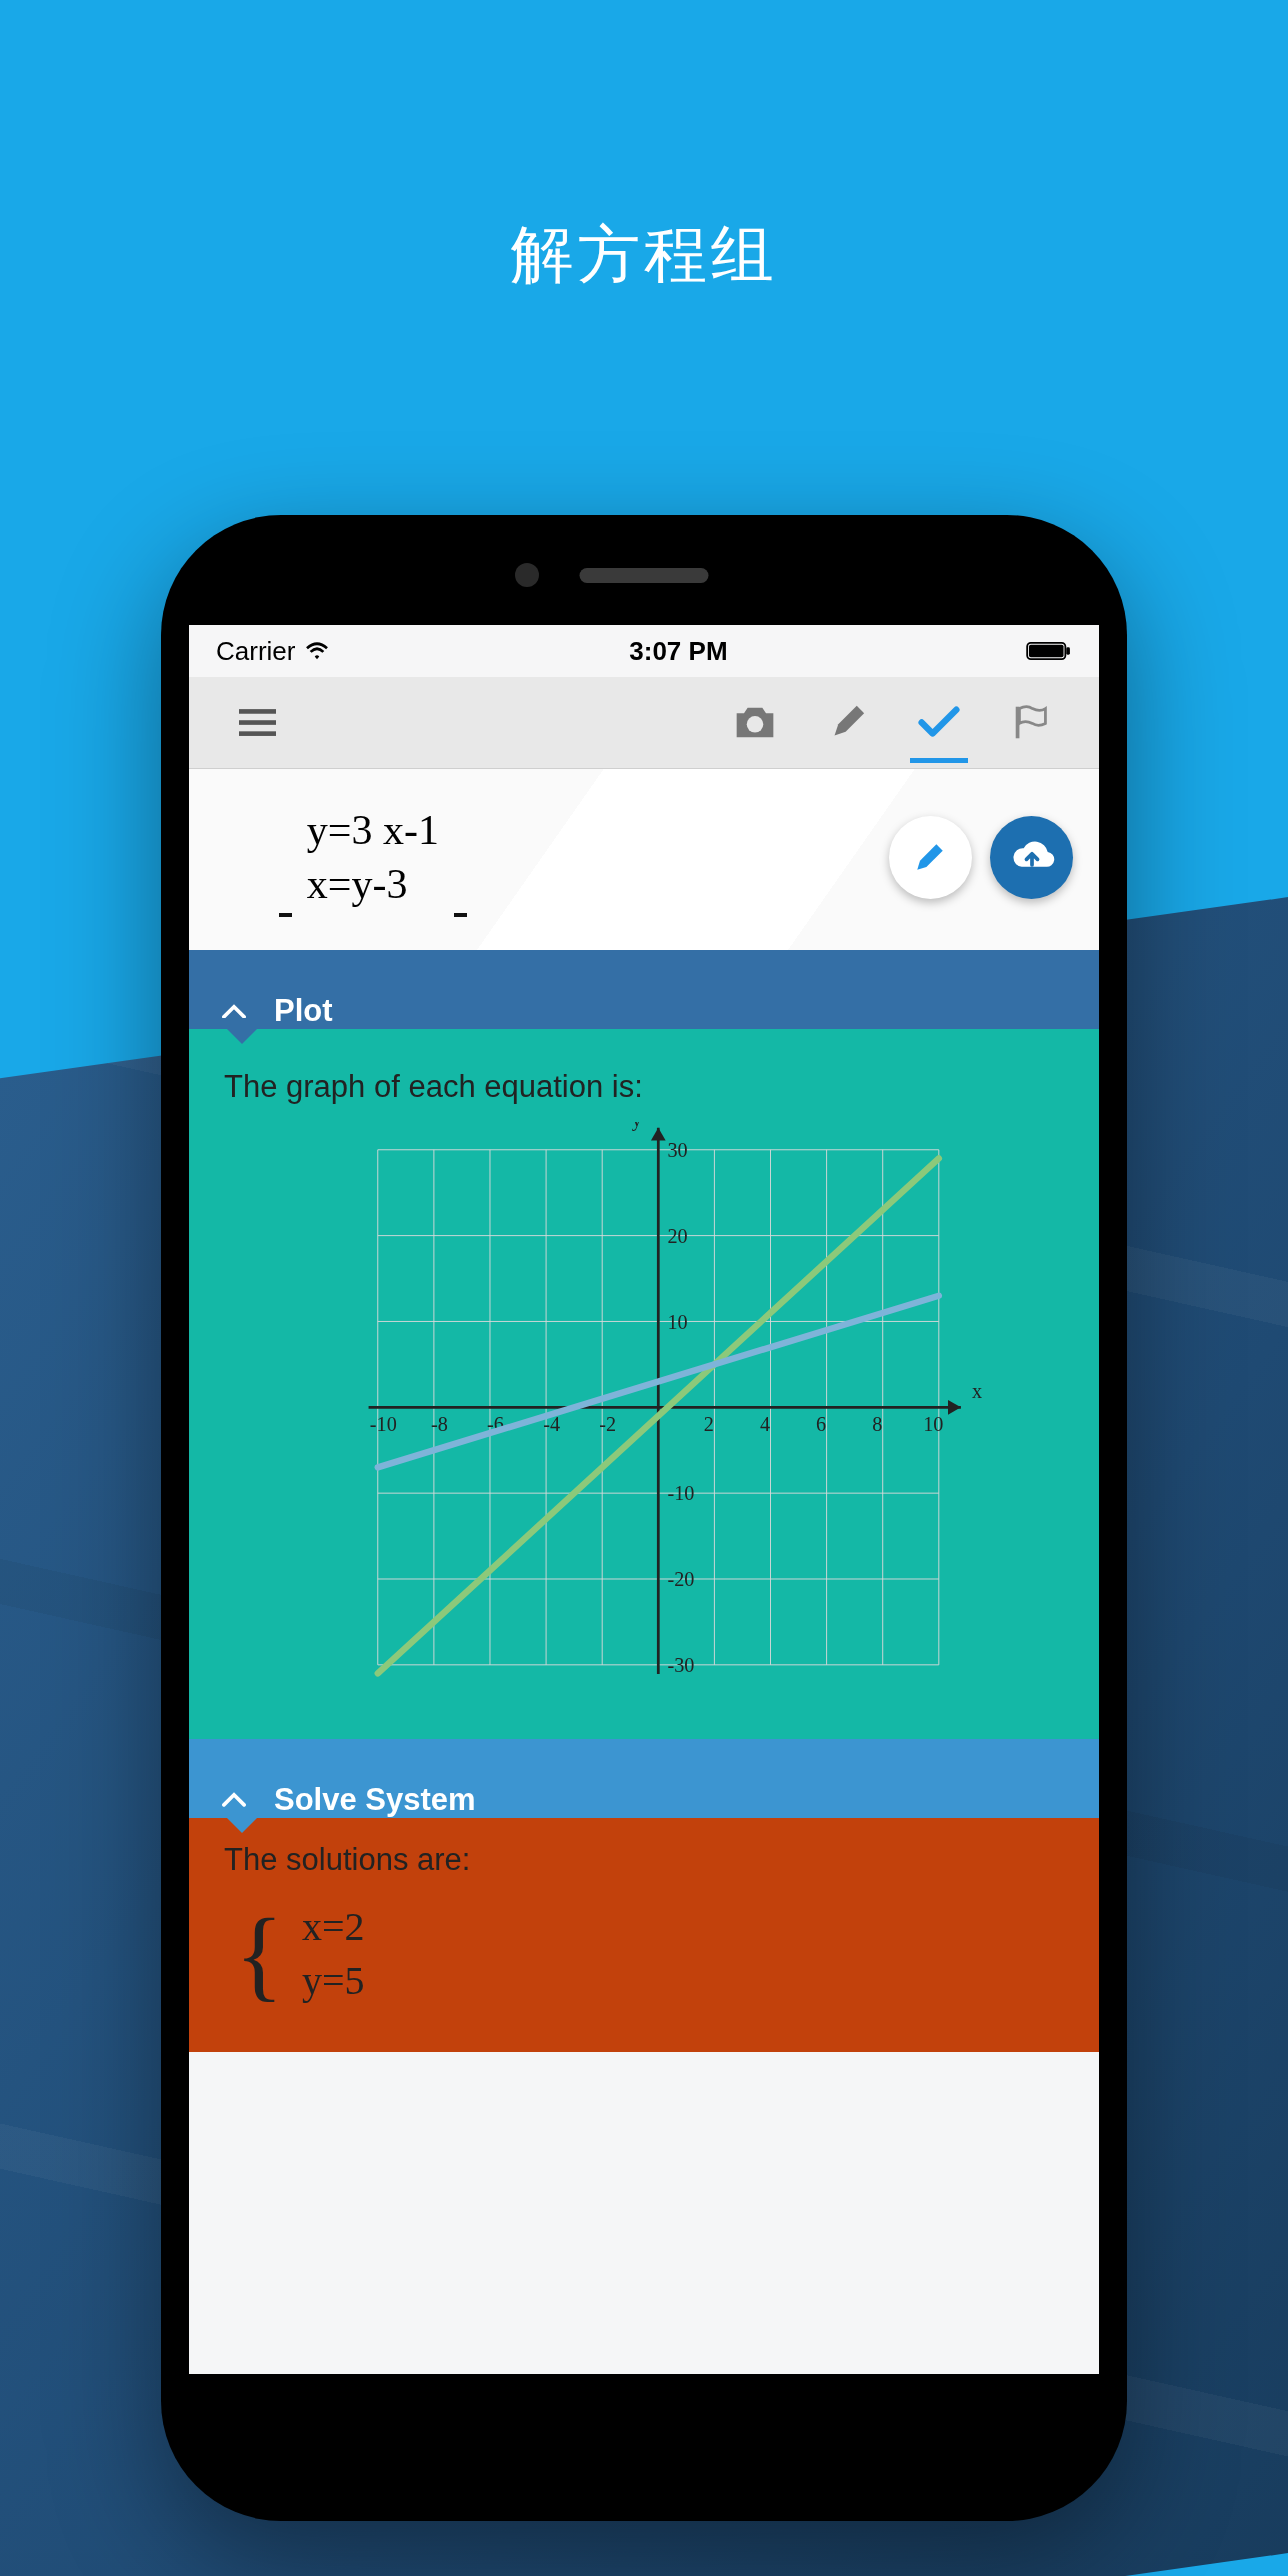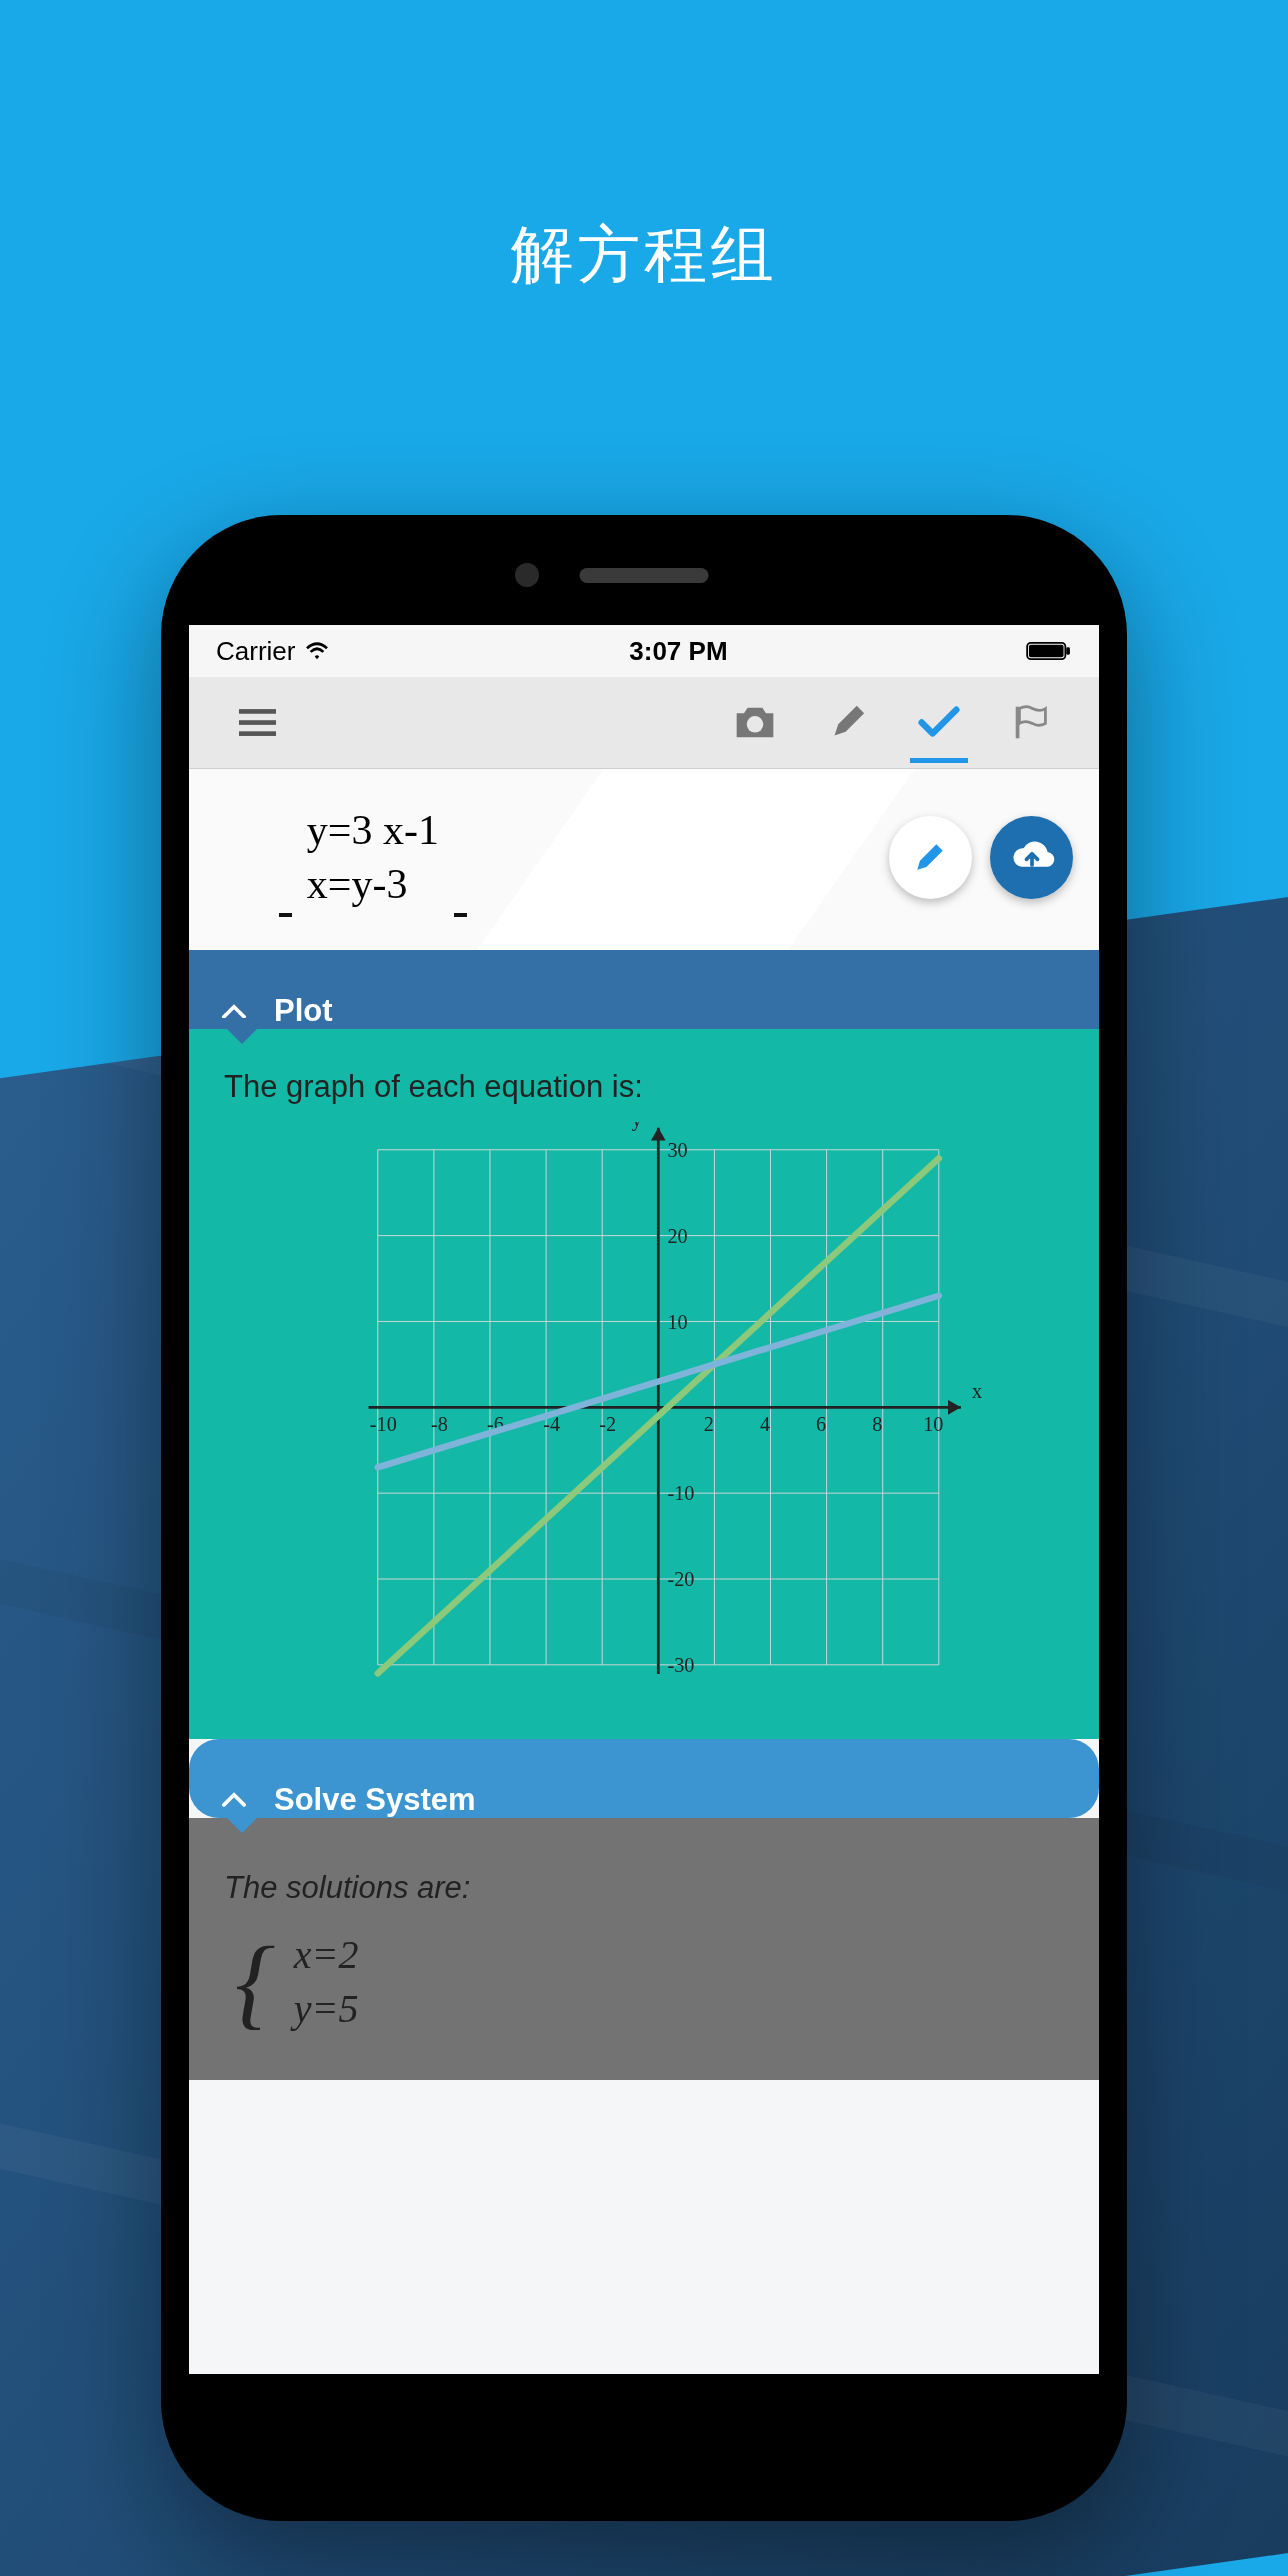--- a/index.html
+++ b/index.html
@@ -149,21 +149,21 @@
   .section-hdr {
     height: 79px;
     display:flex; align-items:flex-end;
     padding-left: 26px;
     color:#fff;
     font-size: 31px;
     position: relative;
     font-weight: bold;
   }
   .section-hdr.dark  { background:#346fa6; }
-  .section-hdr.light { background:#3c95d1;border-radius:30px; }
+  .section-hdr.light { background:#3c95d1; }
   .section-hdr .chev {
     width: 37px; height:37px;
     display:flex; align-items:center; justify-content:center;
     margin-right: 22px;
   }
   .pointer {
     position:absolute; left:37px; bottom:-14.7px;
     width:0; height:0;
     border-left: 16.6px solid transparent;
     border-right: 16.6px solid transparent;
@@ -181,21 +181,21 @@
   .panel .desc { margin-bottom: 16.6px; }
 
   
   .chart-wrap {
     display:flex; justify-content:center;
     margin-top: 7.4px;
   }
   .chart-svg { display:block; }
 
   
-  .sol-panel { padding-top: 52px; padding-bottom: 44px; background:#737373;font-style:italic; }
+  .sol-panel { padding-top: 24px; padding-bottom: 44px; background:#c2410c; }
   .sol-brace {
     font-family: "Times New Roman", serif;
     display:flex; align-items:center; gap: 18.4px;
     margin-top: 22px; margin-left: 11px;
     font-size: 40px;
   }
   .brace-glyph { font-size: 101px; line-height: 0.9; }
   .sol-lines div { line-height: 1.35; }
 </style>
 </head>

